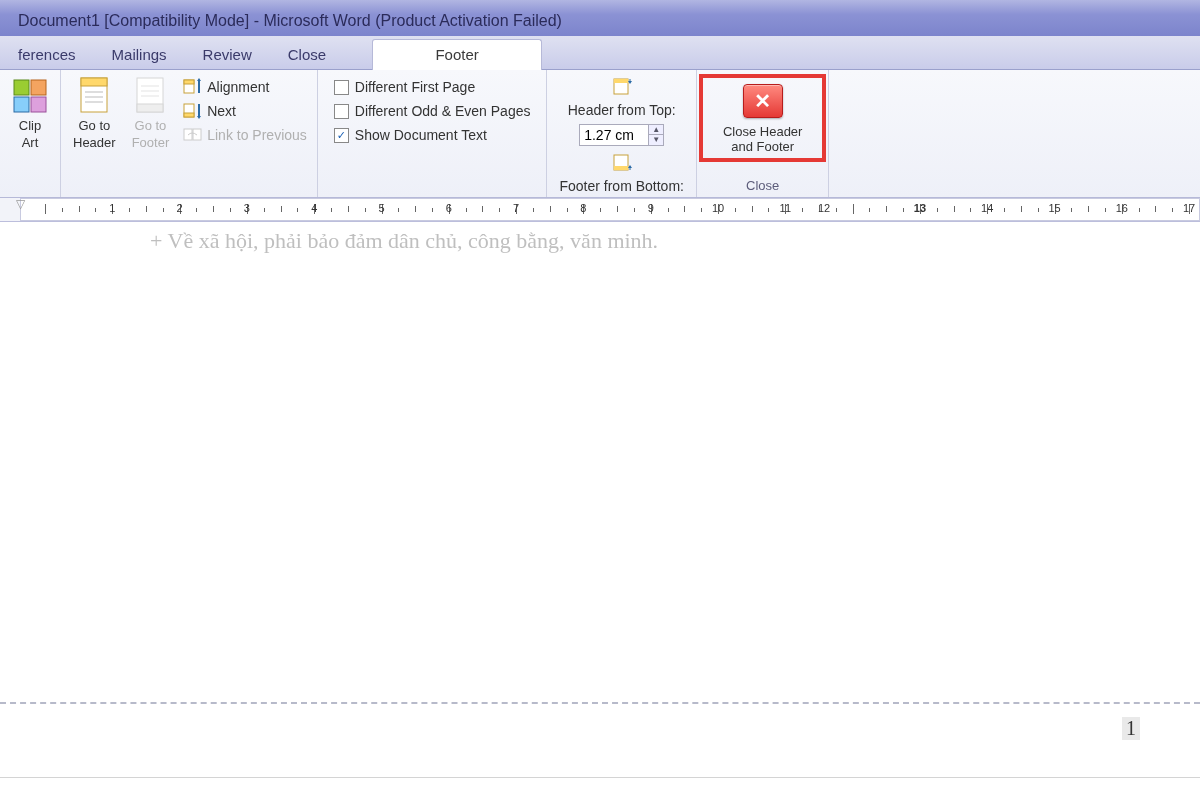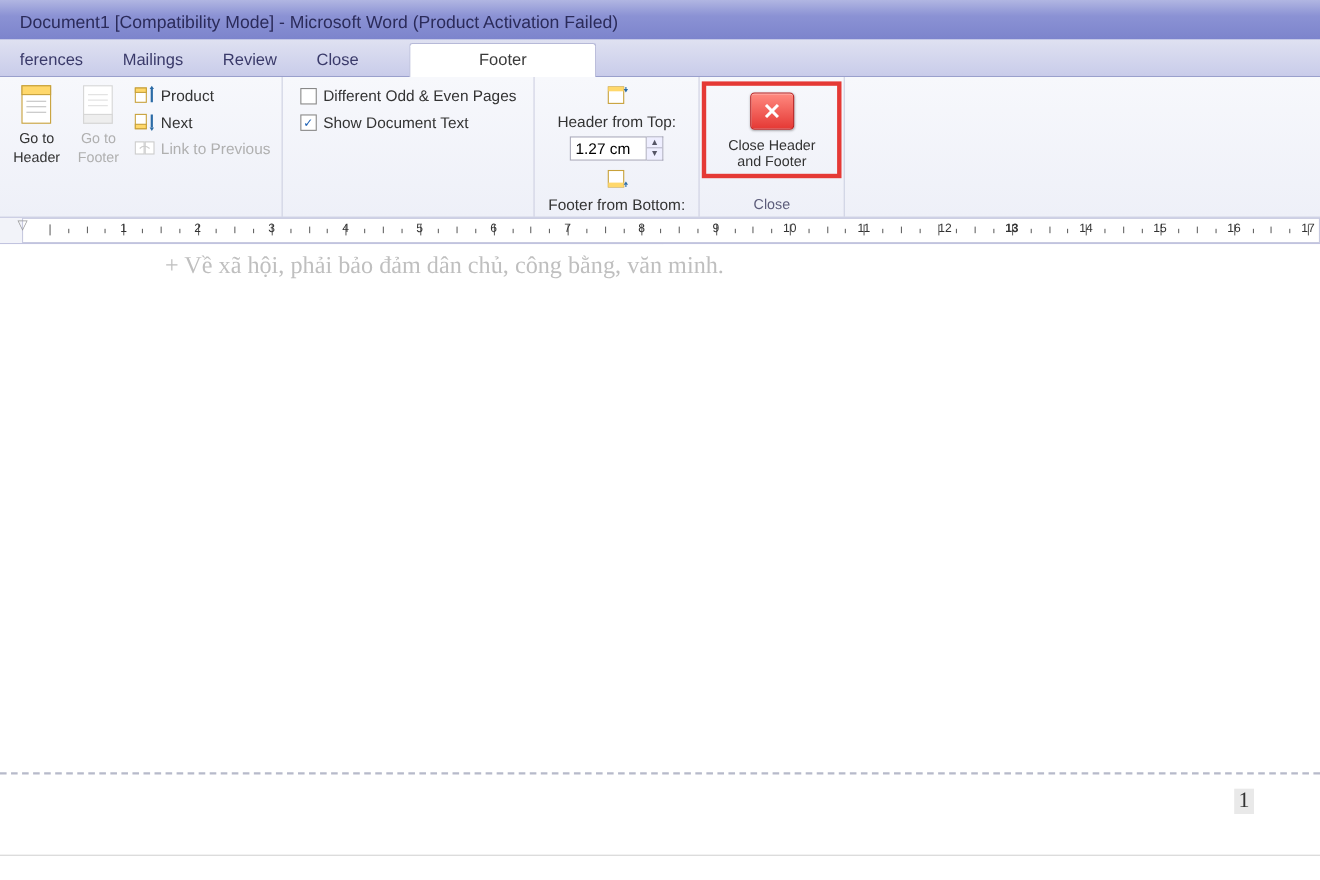--- a/index.html
+++ b/index.html
@@ -56,20 +56,37 @@
   <div class="tab">ferences</div>
   <div class="tab">Mailings</div>
   <div class="tab">Review</div>
   <div class="tab">Close</div>
   <div style="width:28px;"></div>
   <div class="tab active" style="width:170px; text-align:center;">Footer</div>
 </div>
 
 <div class="ribbon">
 
+  <div class="group" style="border-left:none;">
+    <div class="group-body">
+      <div class="big-btn">
+        <div class="icon-lg">
+          <svg width="36" height="36">
+              <rect x="2" y="2" width="15" height="15" fill="#9acd32" stroke="#5a8a1a"></rect>
+              <rect x="19" y="2" width="15" height="15" fill="#f4a460" stroke="#b5651d"></rect>
+              <rect x="2" y="19" width="15" height="15" fill="#87cefa" stroke="#2a6aa5"></rect>
+              <rect x="19" y="19" width="15" height="15" fill="#dda0dd" stroke="#9a509a"></rect>
+            </svg>
+        </div>
+        <span style="white-space:pre-line;">Clip
+Art</span>
+      </div>
+    </div>
+    <div class="group-label">&nbsp;</div>
+  </div>
 
   <div class="group">
     <div class="group-body">
       <div class="big-btn">
         <div class="icon-lg">
           <svg width="34" height="40">
               <rect x="4" y="2" width="26" height="34" fill="#fff" stroke="#c8a13a" stroke-width="1"></rect>
               <rect x="4" y="2" width="26" height="8" fill="#ffd86b" stroke="#c8a13a"></rect>
               <line x1="8" y1="16" x2="26" y2="16" stroke="#bbb"></line>
               <line x1="8" y1="21" x2="26" y2="21" stroke="#bbb"></line>
@@ -95,21 +112,21 @@
       <div class="col" style="padding-top:2px;">
         <div class="small-row">
           <span class="icon-sm">
             <svg width="20" height="18">
                 <rect x="1" y="2" width="10" height="13" fill="#fff" stroke="#c8a13a"></rect>
                 <rect x="1" y="2" width="10" height="4" fill="#ffd86b" stroke="#c8a13a"></rect>
                 <path d="M14 3 L18 3 L16 0 Z" fill="#2a6aa5"></path>
                 <line x1="16" y1="3" x2="16" y2="15" stroke="#2a6aa5" stroke-width="2"></line>
               </svg>
           </span>
-          <span>Product</span>
+          <span>Alignment</span>
         </div>
         <div class="small-row">
           <span class="icon-sm">
             <svg width="20" height="18">
                 <rect x="1" y="2" width="10" height="13" fill="#fff" stroke="#c8a13a"></rect>
                 <rect x="1" y="11" width="10" height="4" fill="#ffd86b" stroke="#c8a13a"></rect>
                 <line x1="16" y1="2" x2="16" y2="14" stroke="#2a6aa5" stroke-width="2"></line>
                 <path d="M14 14 L18 14 L16 17 Z" fill="#2a6aa5"></path>
               </svg>
           </span>
@@ -125,20 +142,24 @@
           </span>
           <span>Link to Previous</span>
         </div>
       </div>
     </div>
   </div>
 
   <div class="group">
     <div class="group-body">
       <div class="col" style="padding:2px 6px;">
+        <label class="chk">
+          <span class="chk-box"></span>
+          <span>Different First Page</span>
+        </label>
         <label class="chk">
           <span class="chk-box"></span>
           <span>Different Odd &amp; Even Pages</span>
         </label>
         <label class="chk">
           <span class="chk-box">✓</span>
           <span>Show Document Text</span>
         </label>
       </div>
     </div>
@@ -274,21 +295,21 @@
       <div class="tick-label" style="left: 159.6px;">2</div>
       <div class="tick-label" style="left: 226.9px;">3</div>
       <div class="tick-label" style="left: 294.2px;">4</div>
       <div class="tick-label" style="left: 361.5px;">5</div>
       <div class="tick-label" style="left: 428.8px;">6</div>
       <div class="tick-label" style="left: 496.1px;">7</div>
       <div class="tick-label" style="left: 563.4px;">8</div>
       <div class="tick-label" style="left: 630.7px;">9</div>
       <div class="tick-label" style="left: 698px;">10</div>
       <div class="tick-label" style="left: 765.3px;">11</div>
-      <div class="tick-label" style="left: 839px;">12</div>
+      <div class="tick-label" style="left: 804px;">12</div>
       <div class="tick-label" style="left: 899.9px; font-weight: bold;">13</div>
       <div class="tick-label" style="left: 967.2px;">14</div>
       <div class="tick-label" style="left: 1034.5px;">15</div>
       <div class="tick-label" style="left: 1101.8px;">16</div>
       <div class="tick-label" style="left: 1169.1px;">17</div>
     </div>
   <div class="indent-marker">▽</div>
 </div>
 
 <div class="document-area">

